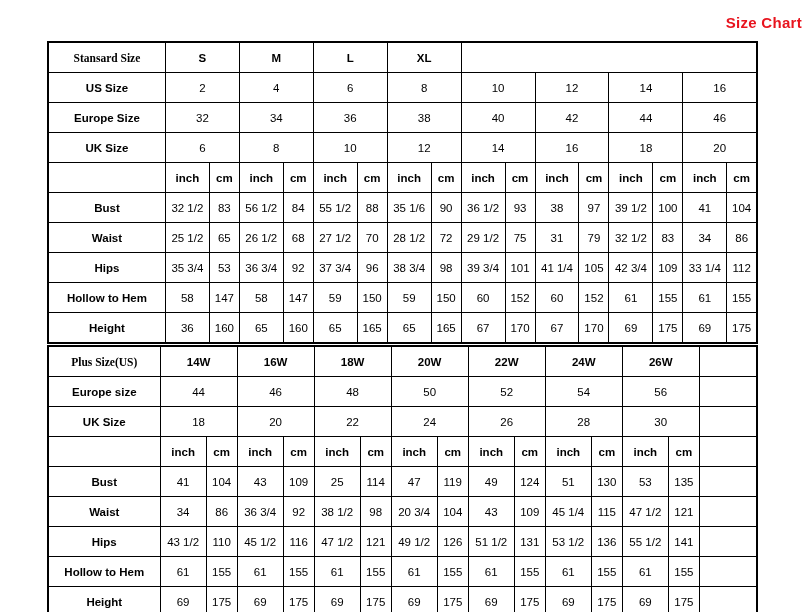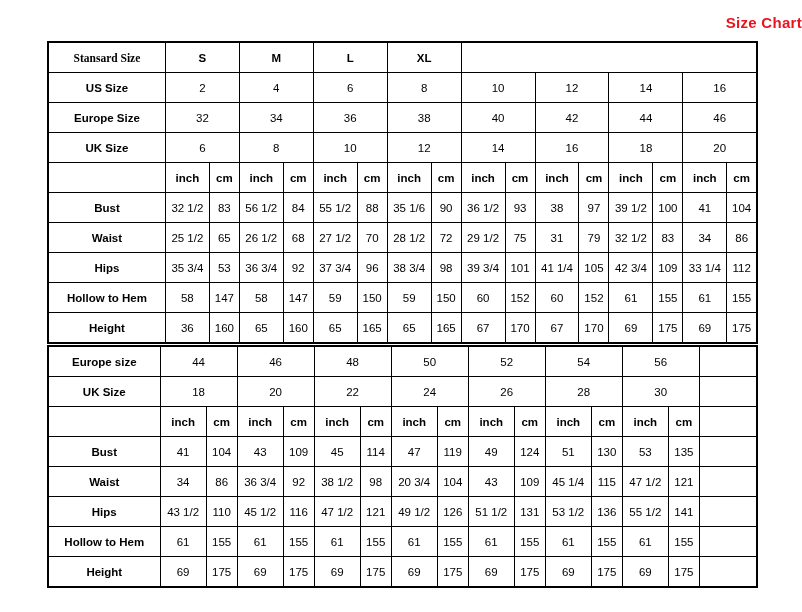--- a/index.html
+++ b/index.html
@@ -289,20 +289,31 @@
         <col style="width:50px">
           <col style="width:34px">
         <col style="width:50px">
           <col style="width:34px">
         <col style="width:50px">
           <col style="width:34px">
         <col style="width:74px">
       </colgroup>
       <tbody>
           <tr>
+            <td class="cornerhead">Plus Size(US)</td>
+            <td class="sizehead" colspan="2">14W</td>
+            <td class="sizehead" colspan="2">16W</td>
+            <td class="sizehead" colspan="2">18W</td>
+            <td class="sizehead" colspan="2">20W</td>
+            <td class="sizehead" colspan="2">22W</td>
+            <td class="sizehead" colspan="2">24W</td>
+            <td class="sizehead" colspan="2">26W</td>
+            <td class="blank"></td>
+          </tr>
+          <tr>
             <td class="rowhead">Europe size</td>
             <td class="num" colspan="2">44</td>
             <td class="num" colspan="2">46</td>
             <td class="num" colspan="2">48</td>
             <td class="num" colspan="2">50</td>
             <td class="num" colspan="2">52</td>
             <td class="num" colspan="2">54</td>
             <td class="num" colspan="2">56</td>
             <td class="blank"></td>
           </tr>
@@ -334,21 +345,21 @@
             <td class="unit">inch</td>
             <td class="unit">cm</td>
             <td class="blank"></td>
           </tr>
           <tr>
             <td class="rowhead">Bust</td>
             <td class="num">41</td>
             <td class="num">104</td>
             <td class="num">43</td>
             <td class="num">109</td>
-            <td class="num">45</td>
+            <td class="num">25</td>
             <td class="num">114</td>
             <td class="num">47</td>
             <td class="num">119</td>
             <td class="num">49</td>
             <td class="num">124</td>
             <td class="num">51</td>
             <td class="num">130</td>
             <td class="num">53</td>
             <td class="num">135</td>
             <td class="blank"></td>

